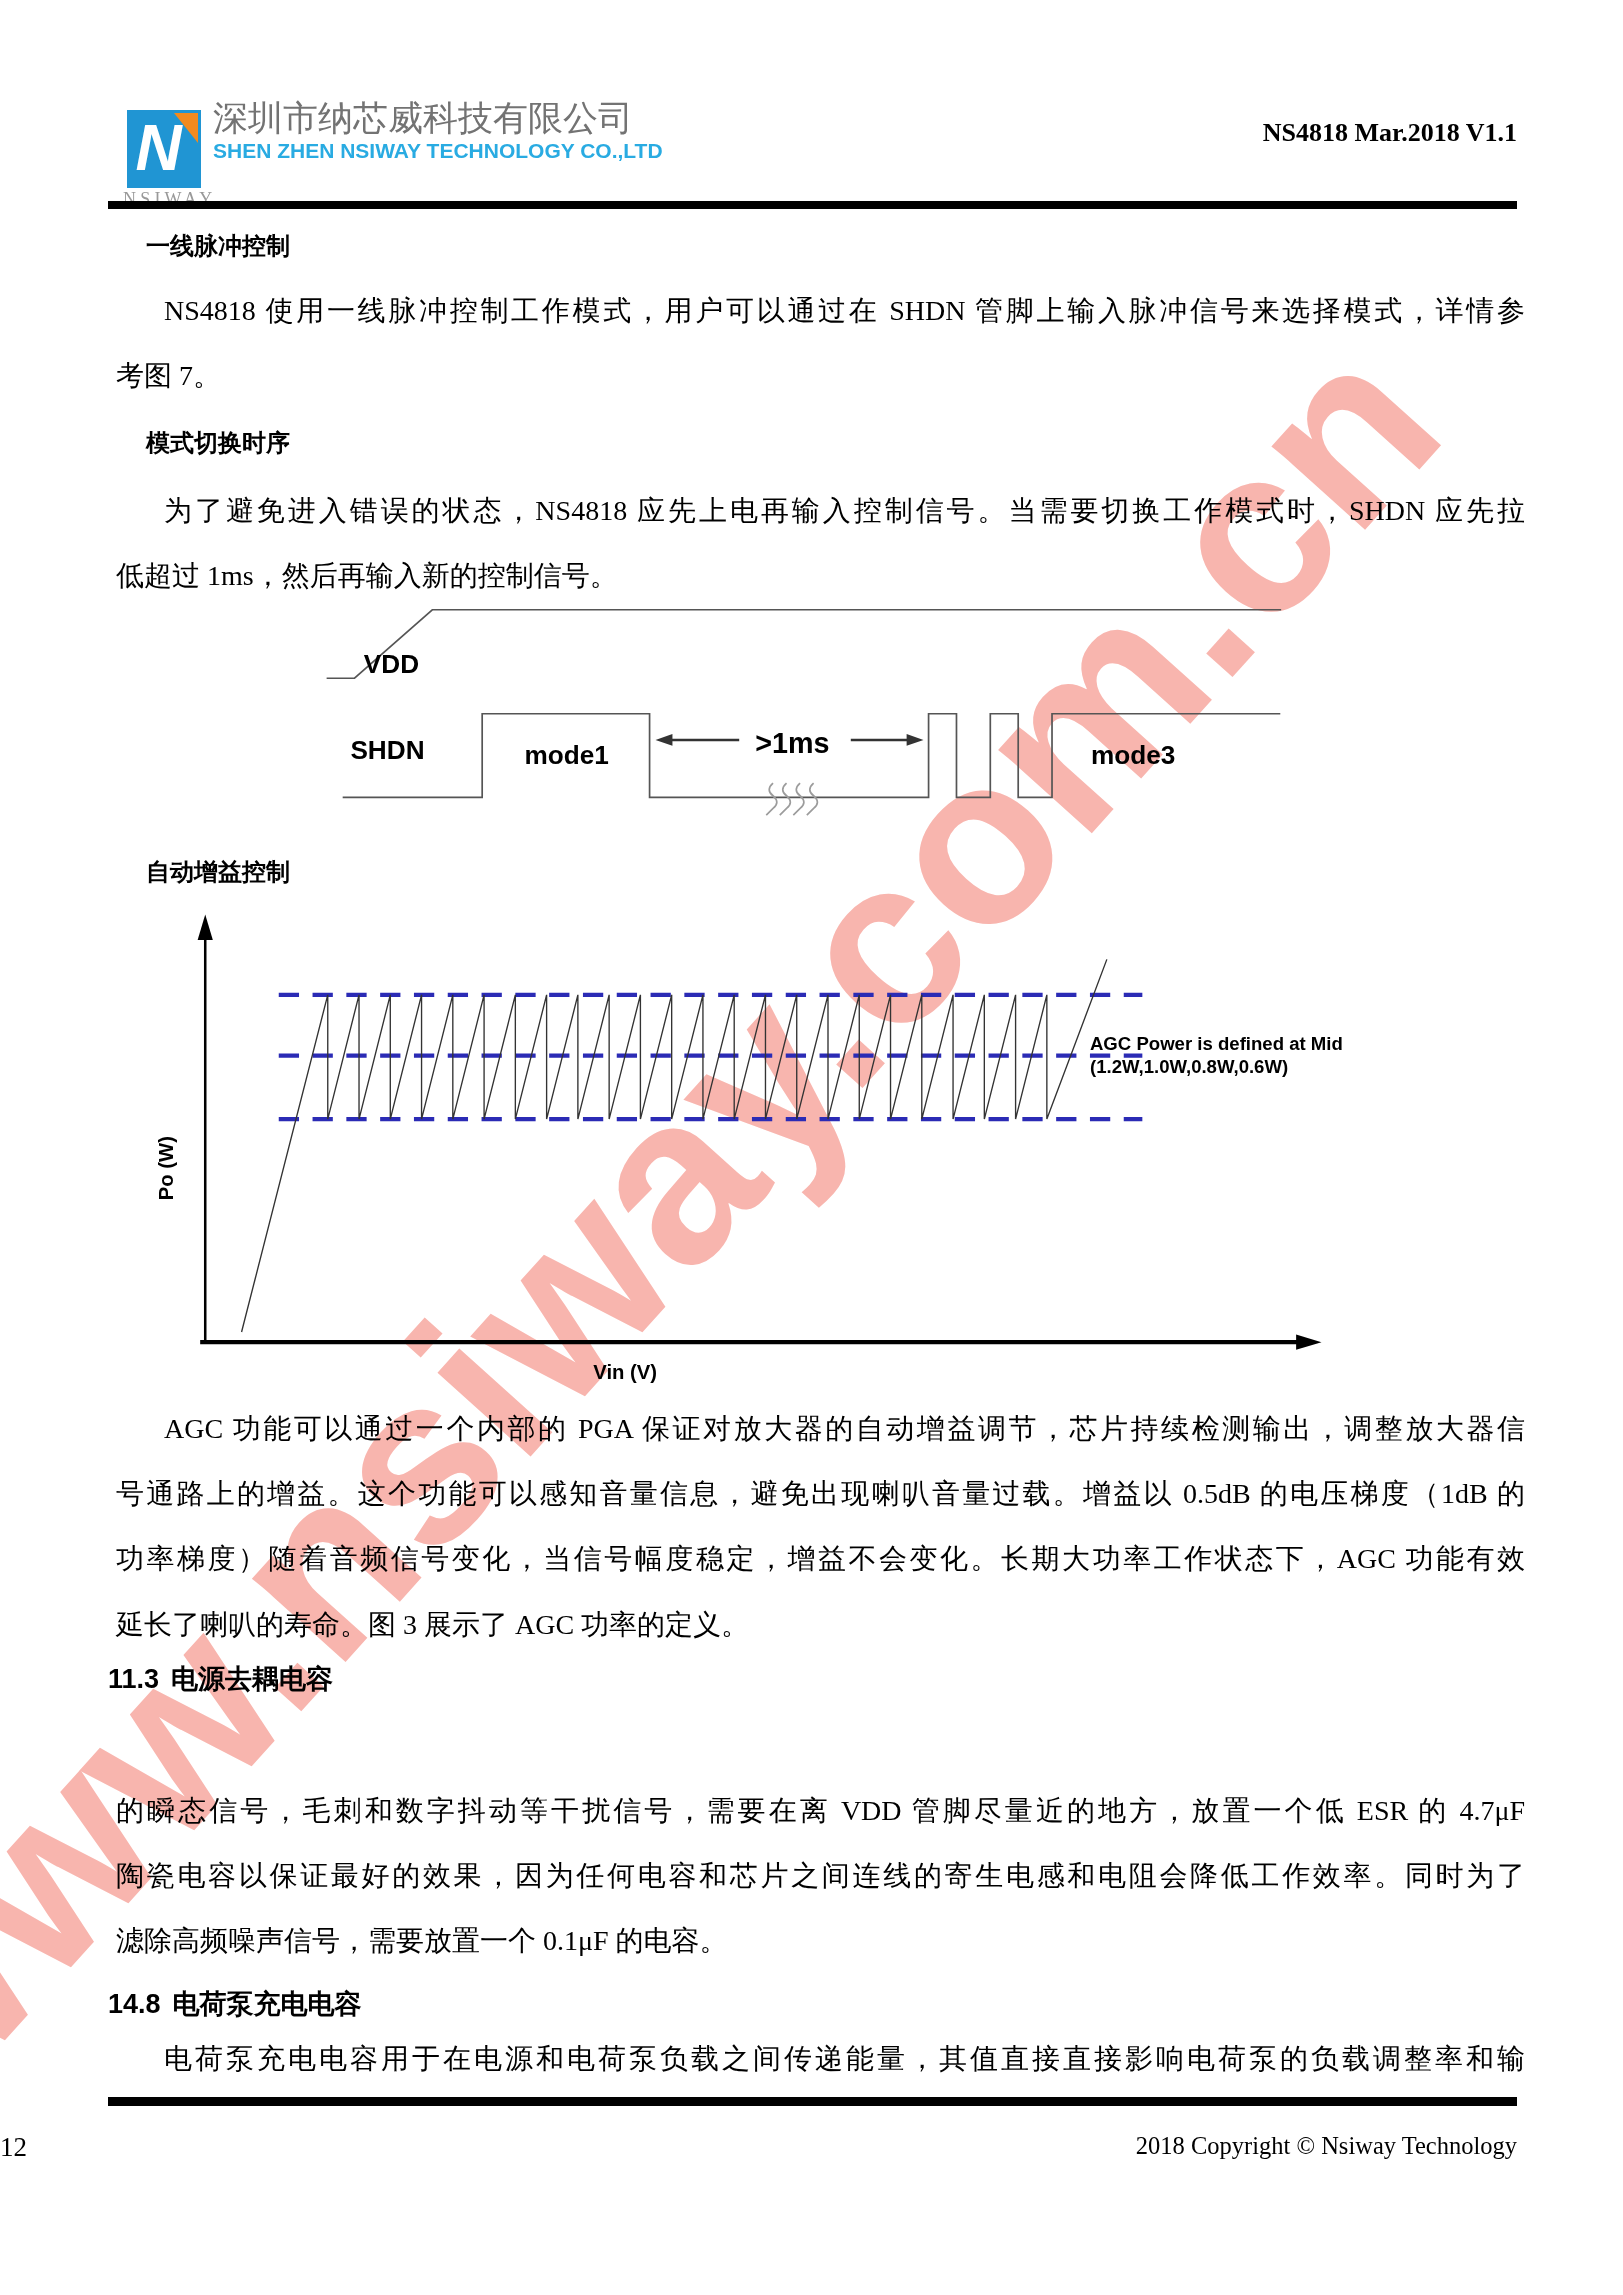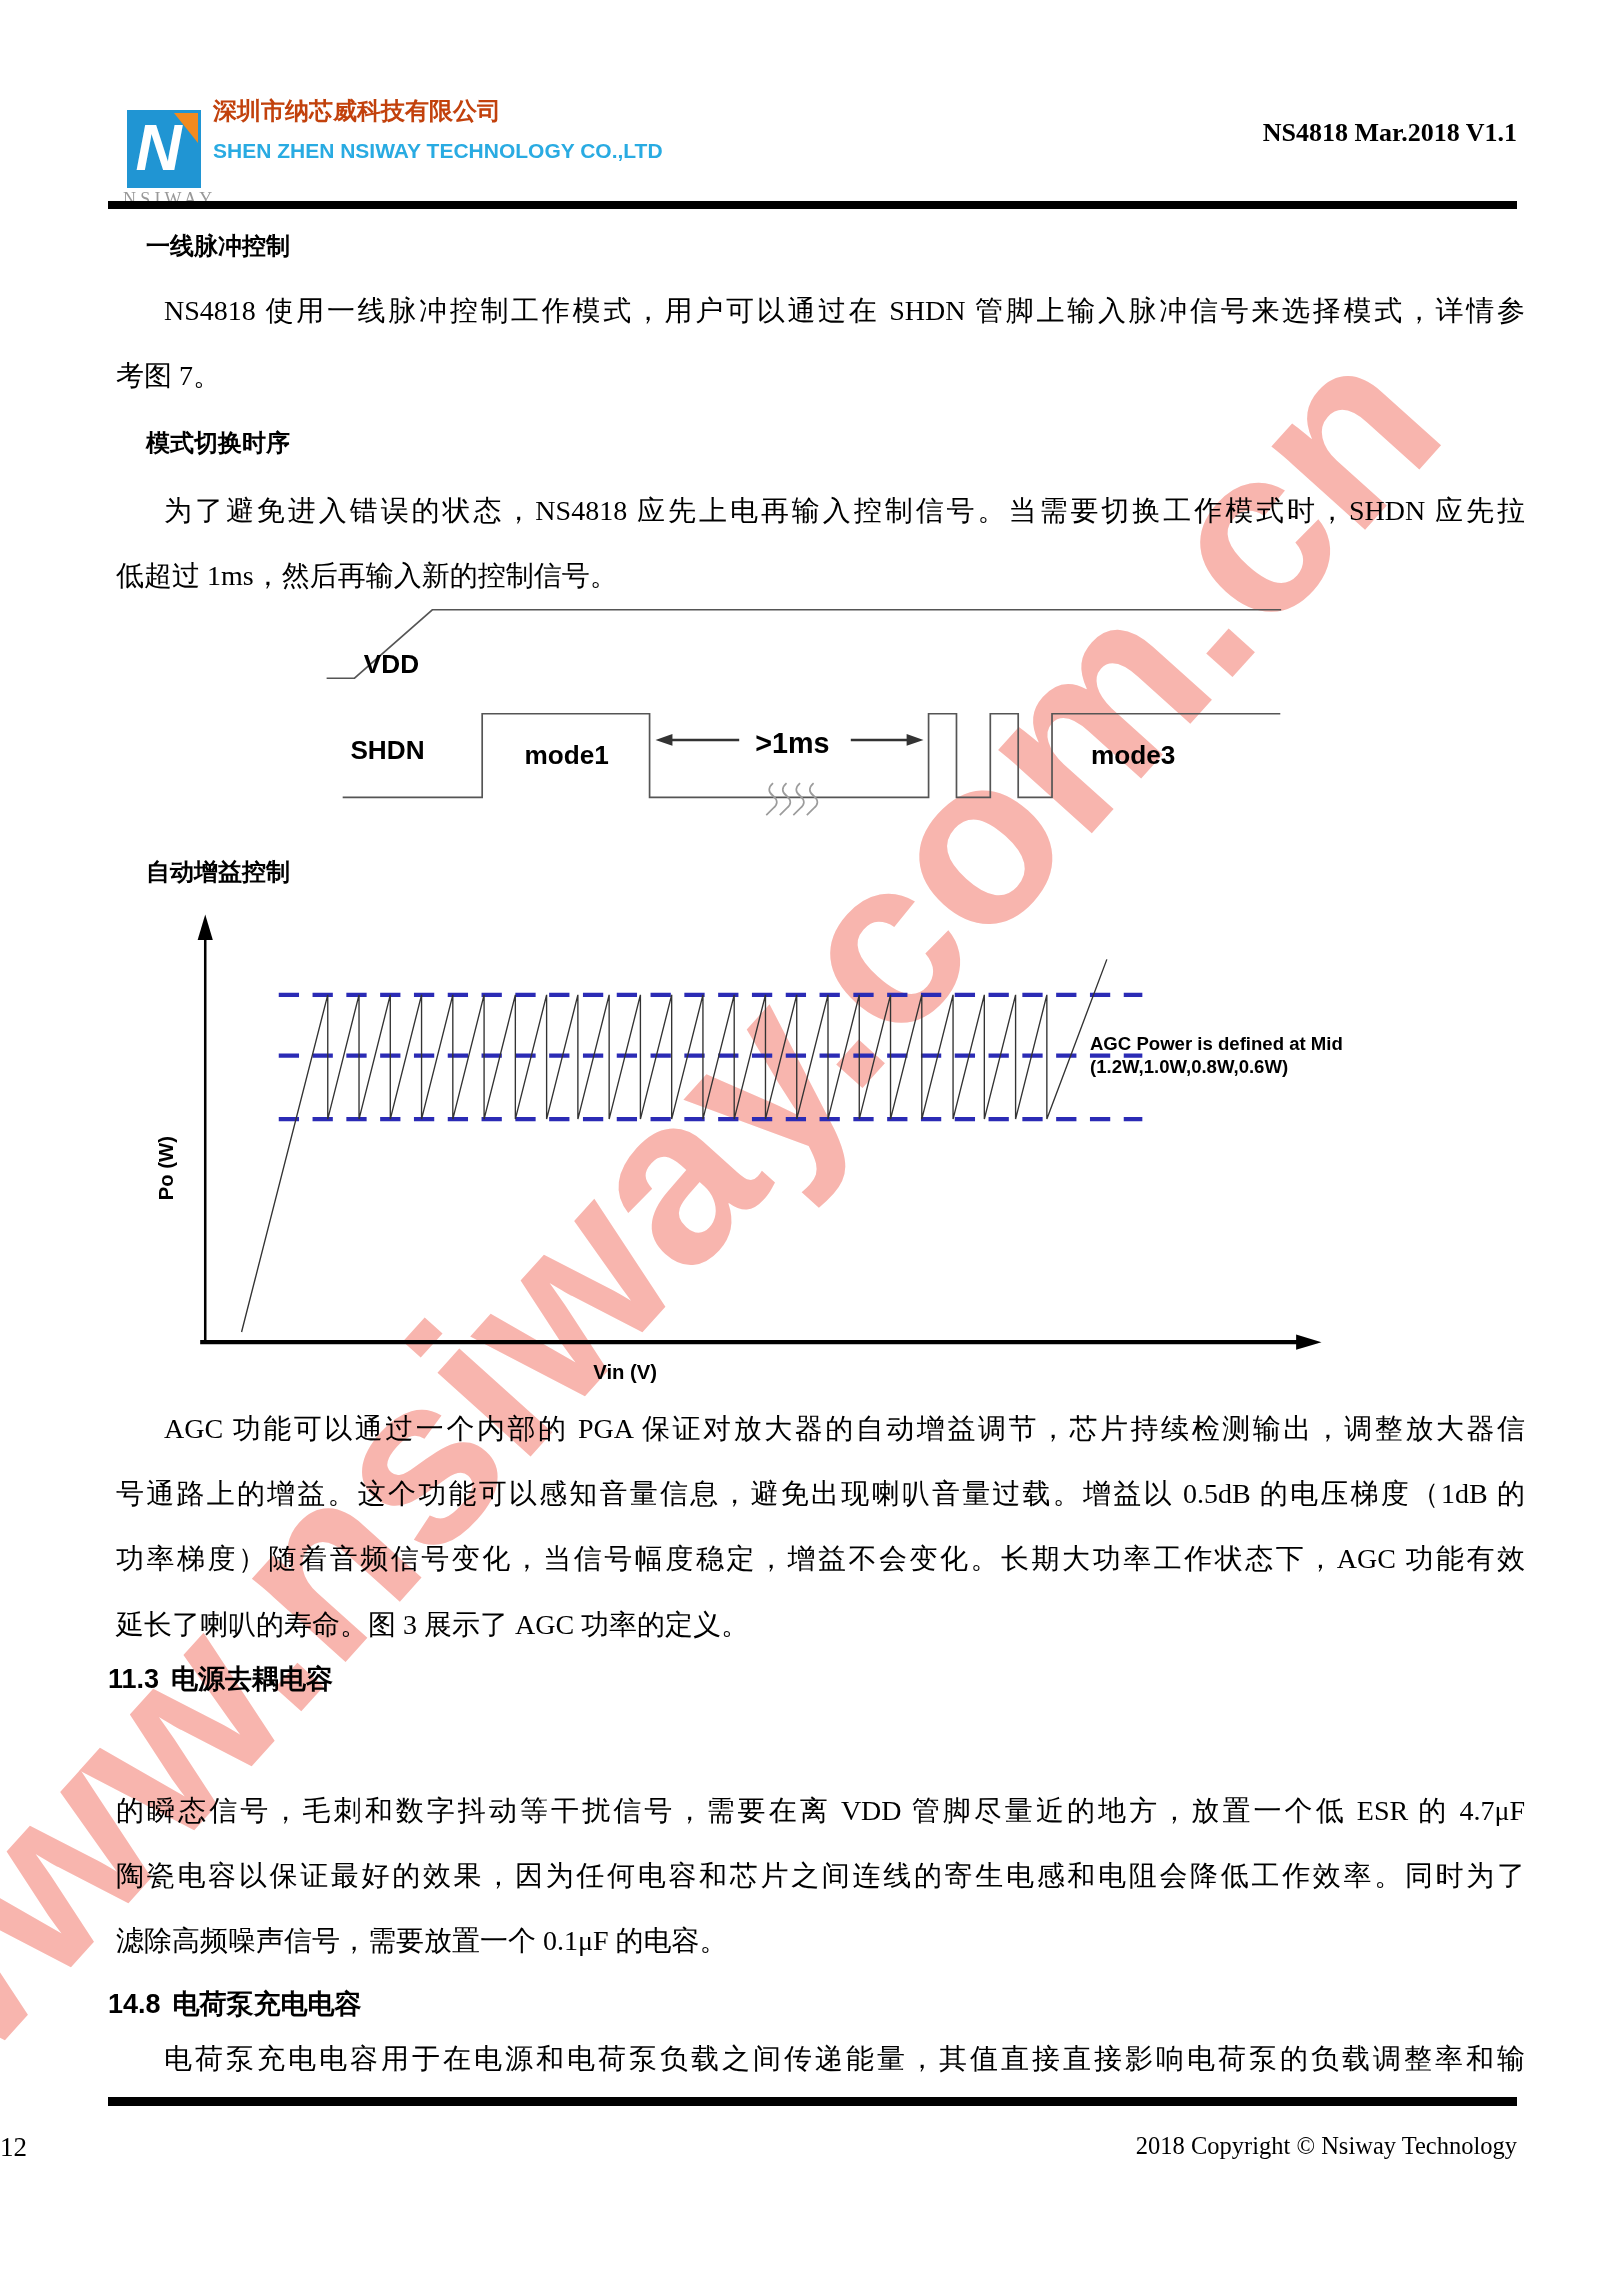--- a/index.html
+++ b/index.html
@@ -12,22 +12,22 @@
              transform:rotate(-48deg);transform-origin:0 50%;}
   
   .logo-box{position:absolute;left:127px;top:110px;width:74px;height:78px;
             background:#2095d3;z-index:1;}
   .logo-box .n{position:absolute;left:8.5px;top:3.4px;font-family:"Liberation Sans",sans-serif;
                font-style:italic;font-weight:900;font-size:64px;color:#fff;line-height:71px;}
   .logo-box .tri{position:absolute;right:3.4px;top:3.4px;width:0;height:0;
                  border-left:24px solid transparent;border-top:30px solid #f28a1e;}
   .logo-brand{position:absolute;left:123px;top:189px;z-index:1;color:#999;
               font-size:18px;letter-spacing:4.2px;}
-  .company-cn{position:absolute;left:213px;top:95px;z-index:1;color:#c2410c;
-              font-family:"Liberation Sans",sans-serif;font-weight:bold;font-size:24px;}
+  .company-cn{position:absolute;left:213px;top:95px;z-index:1;color:#737373;
+              font-family:"Liberation Sans",sans-serif;font-weight:normal;font-size:35px;}
   .company-en{position:absolute;left:213px;top:139px;z-index:1;color:#29abe2;
               font-family:"Liberation Sans",sans-serif;font-weight:bold;font-size:21px;}
   .doc-ref{position:absolute;right:106px;top:118px;z-index:1;font-weight:bold;font-size:26px;}
   .rule{position:absolute;left:108px;width:1409px;background:#000;z-index:1;}
   .rule.top{top:201px;height:7.6px;}
   .rule.bottom{top:2097px;height:8.5px;}
   
   .h-plain{position:absolute;left:146px;z-index:1;font-family:"Liberation Sans",sans-serif;
            font-weight:bold;font-size:24px;text-align:right;}
   .h-num{position:absolute;left:108px;z-index:1;font-family:"Liberation Sans",sans-serif;

